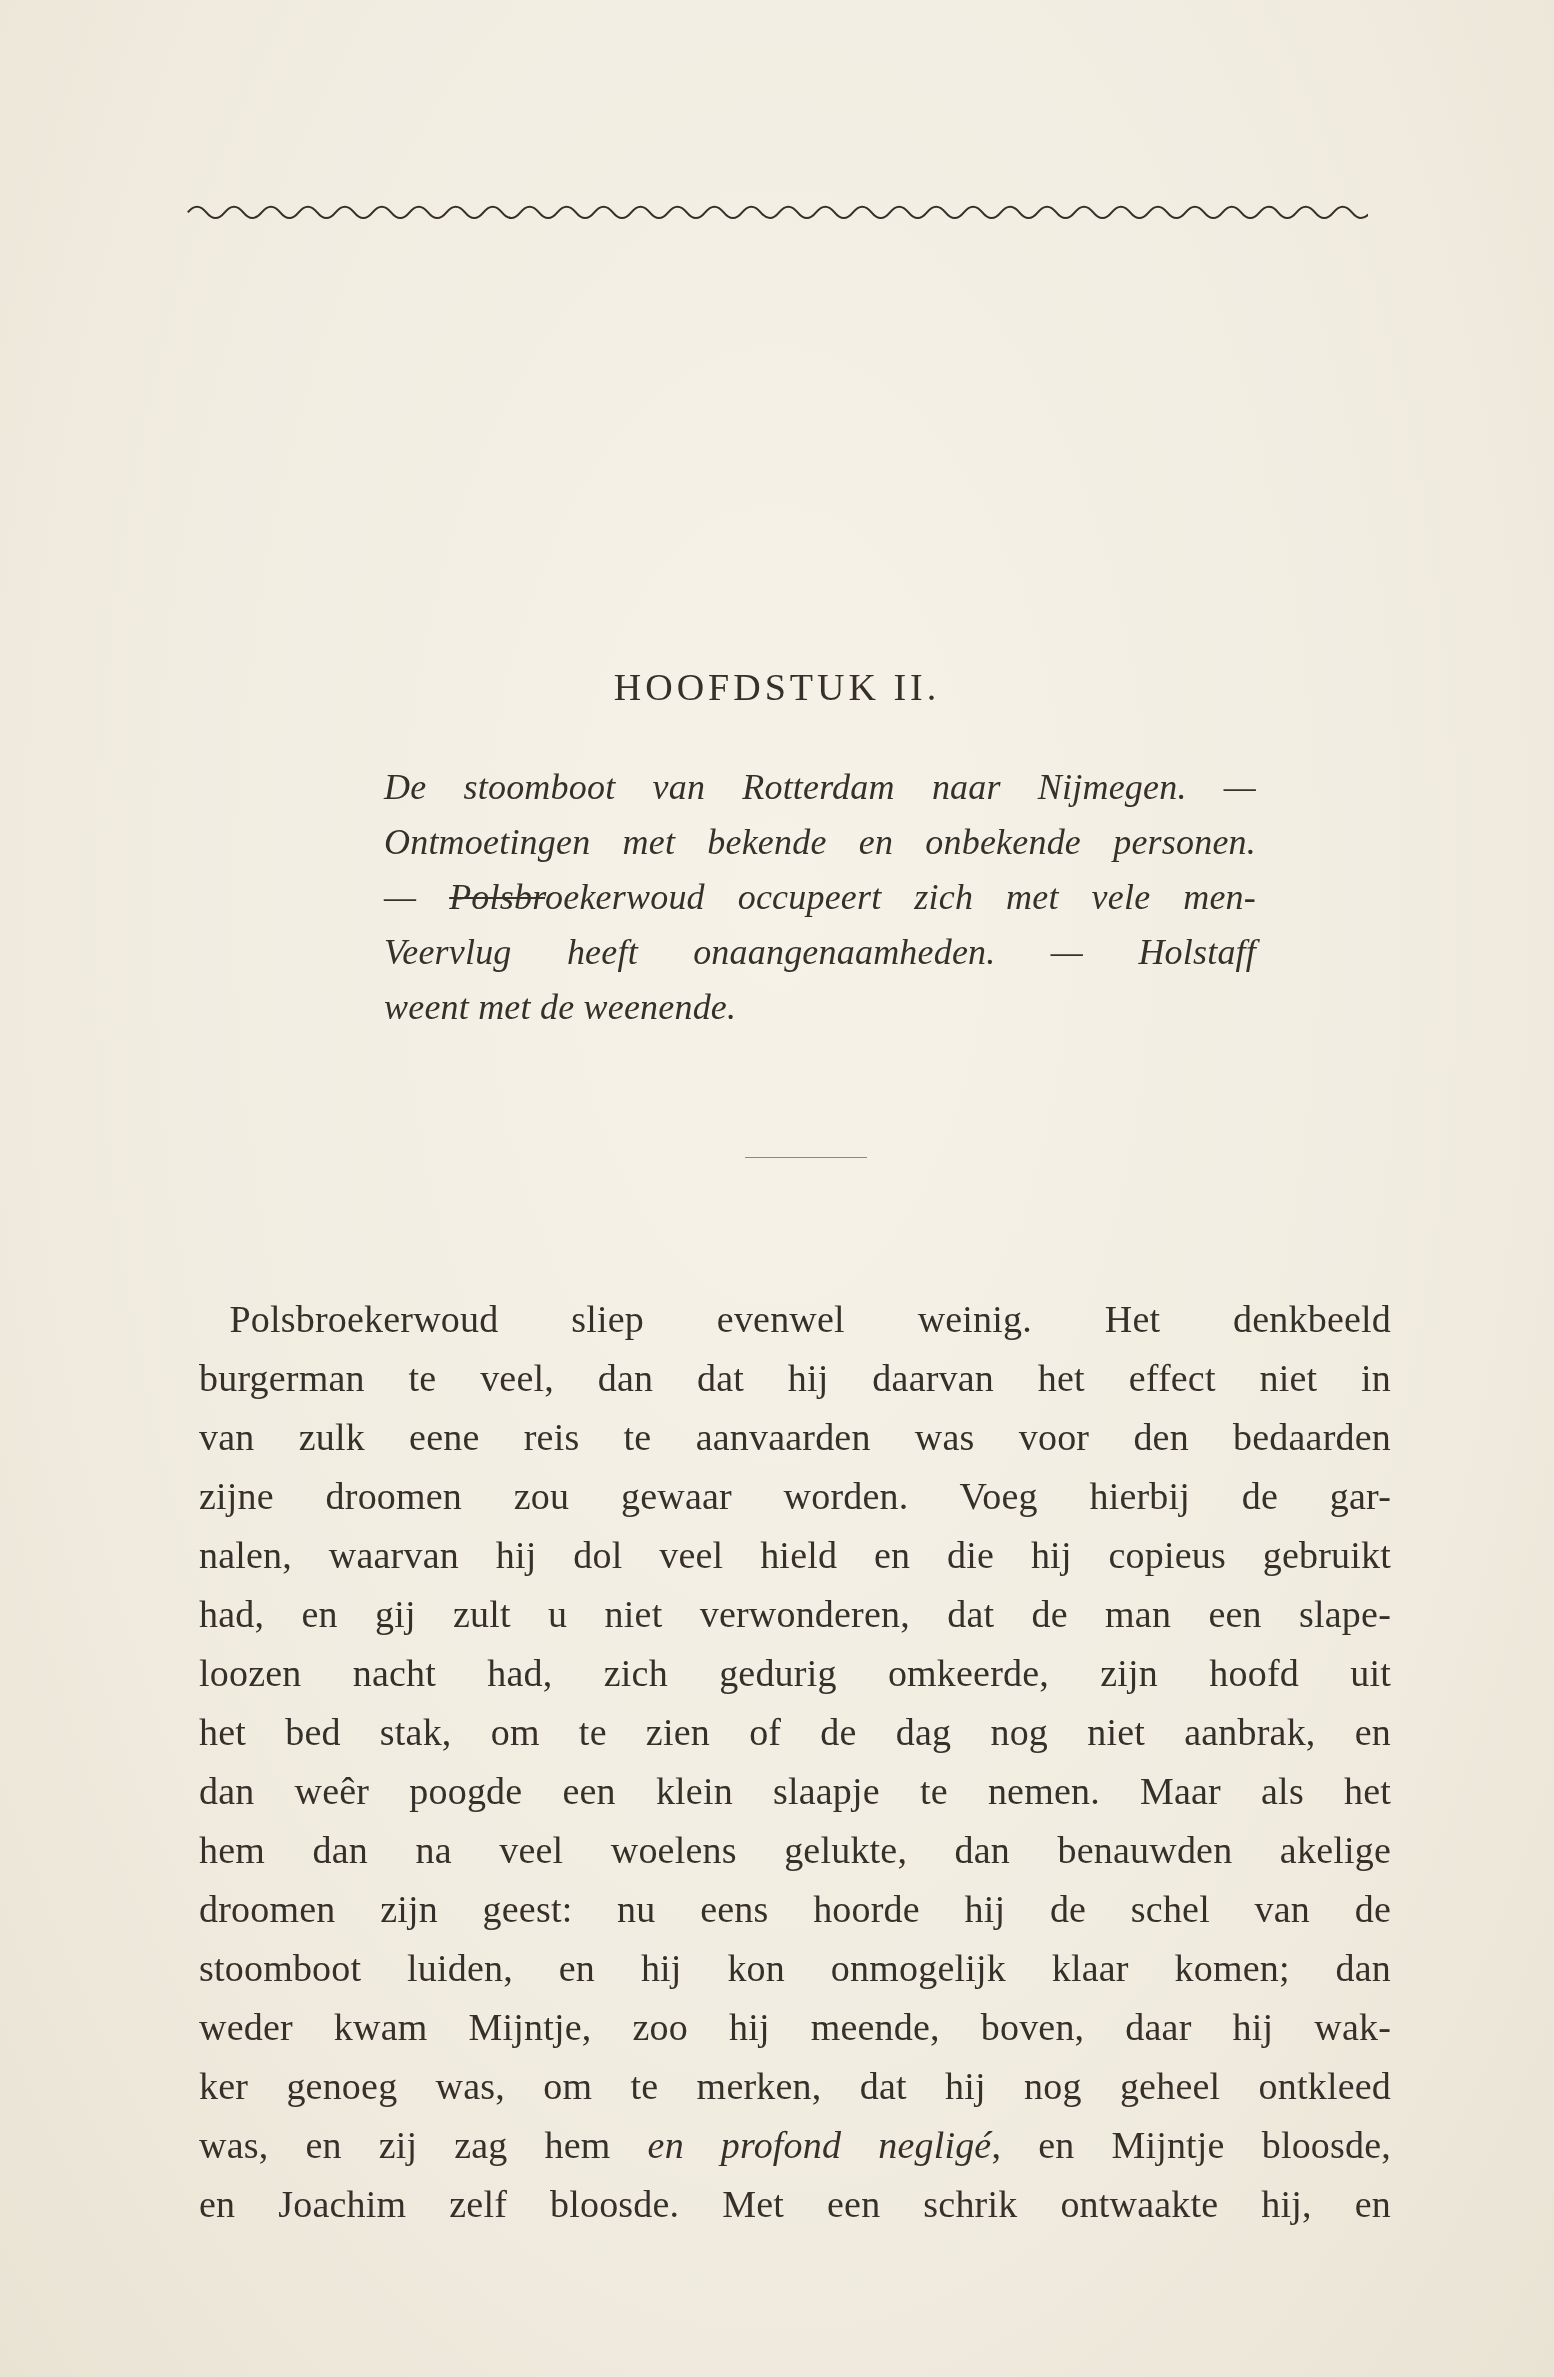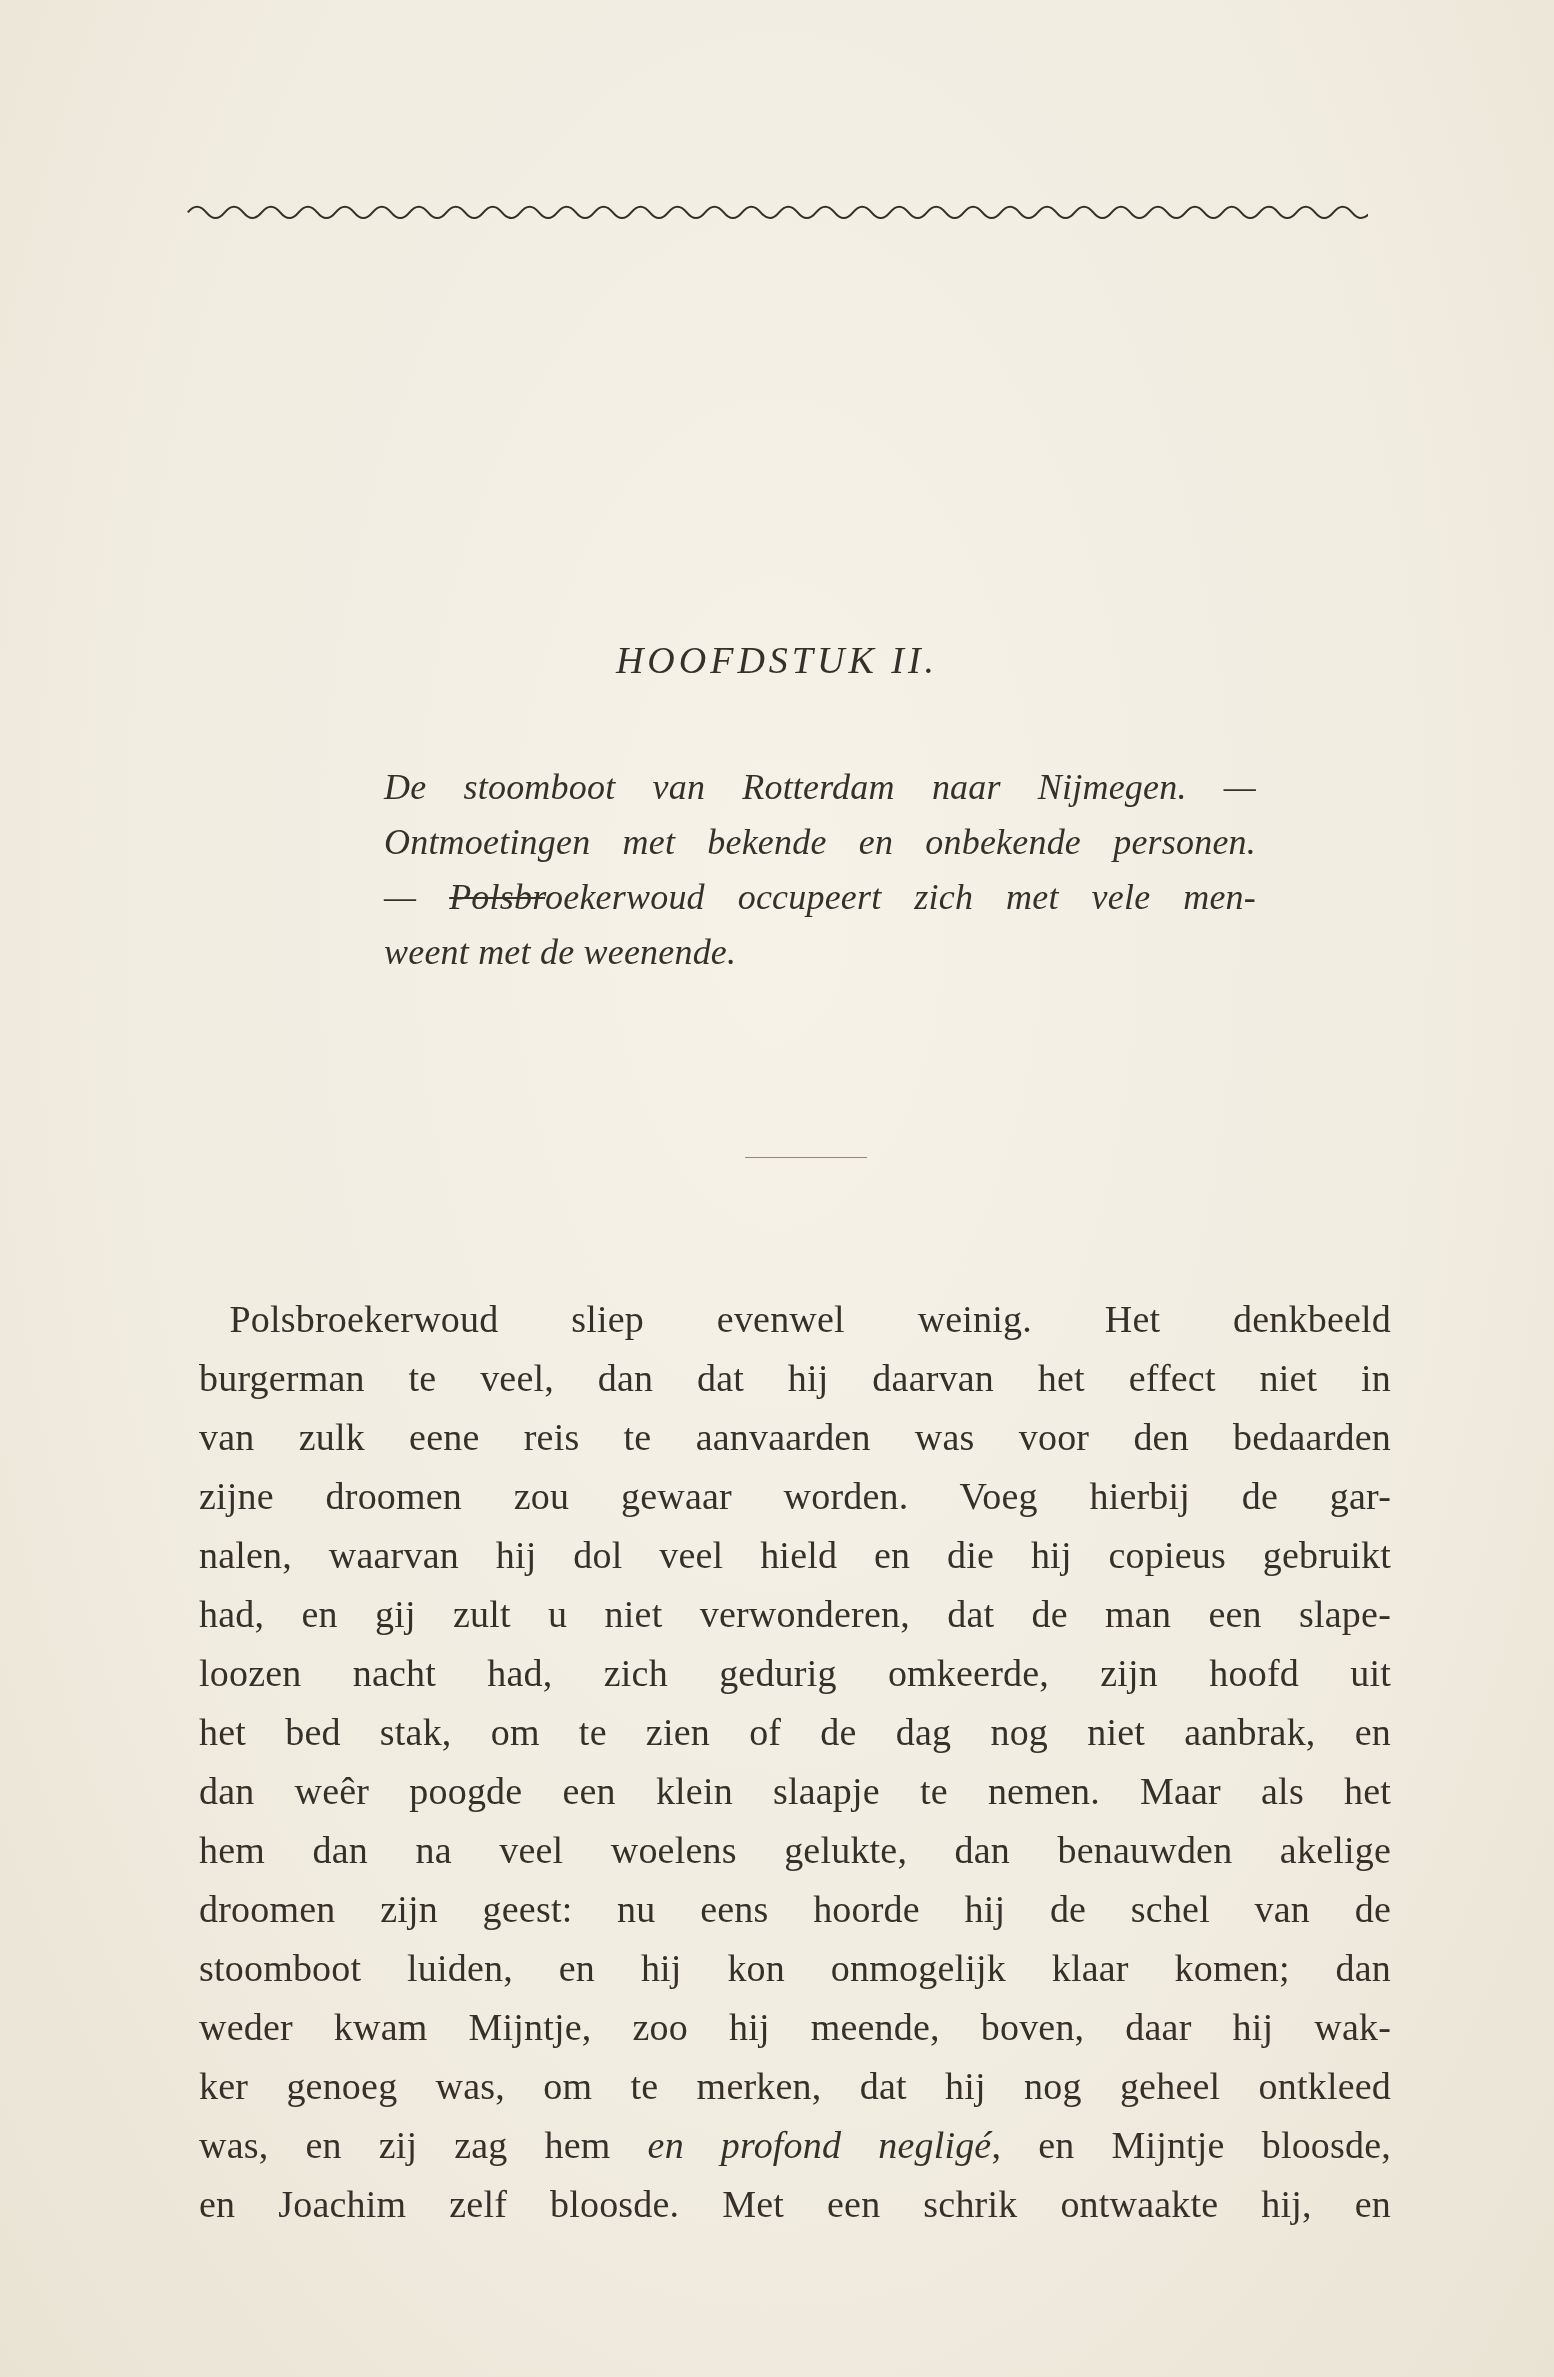--- a/index.html
+++ b/index.html
@@ -21,28 +21,27 @@
   .wave-wrap {
     position: absolute;
     top: 201px;
     left: 187px;
     width: 1181px;
     height: 21px;
   }
   #wavepath { stroke: var(--ink); }
   .heading {
     position: absolute;
-    top: 638px;
+    top: 665px;
     left: 0;
     width: 100%;
     text-align: center;
     font-size: 38px;
     letter-spacing: 4px;
     white-space: nowrap;
-    font-style: italic;
   }
   .summary {
     position: absolute;
     top: 760px;
     left: 384px;
     width: 872px;
     font-style: italic;
     font-size: 36px;
     line-height: 55px;
     letter-spacing: 0.2px;
@@ -80,20 +79,21 @@
       <path id="wavepath" fill="none" stroke-width="2.6" d="M 1 14 q 11.5 -14 23 0 q 11.5 14 23 0 q 11.5 -14 23 0 q 11.5 14 23 0 q 11.5 -14 23 0 q 11.5 14 23 0 q 11.5 -14 23 0 q 11.5 14 23 0 q 11.5 -14 23 0 q 11.5 14 23 0 q 11.5 -14 23 0 q 11.5 14 23 0 q 11.5 -14 23 0 q 11.5 14 23 0 q 11.5 -14 23 0 q 11.5 14 23 0 q 11.5 -14 23 0 q 11.5 14 23 0 q 11.5 -14 23 0 q 11.5 14 23 0 q 11.5 -14 23 0 q 11.5 14 23 0 q 11.5 -14 23 0 q 11.5 14 23 0 q 11.5 -14 23 0 q 11.5 14 23 0 q 11.5 -14 23 0 q 11.5 14 23 0 q 11.5 -14 23 0 q 11.5 14 23 0 q 11.5 -14 23 0 q 11.5 14 23 0 q 11.5 -14 23 0 q 11.5 14 23 0 q 11.5 -14 23 0 q 11.5 14 23 0 q 11.5 -14 23 0 q 11.5 14 23 0 q 11.5 -14 23 0 q 11.5 14 23 0 q 11.5 -14 23 0 q 11.5 14 23 0 q 11.5 -14 23 0 q 11.5 14 23 0 q 11.5 -14 23 0 q 11.5 14 23 0 q 11.5 -14 23 0 q 11.5 14 23 0 q 11.5 -14 23 0 q 11.5 14 23 0 q 11.5 -14 23 0 q 11.5 14 23 0 q 11.5 -14 23 0 q 11.5 14 23 0 q 11.5 -14 23 0 q 11.5 14 23 0 q 11.5 -14 23 0 q 11.5 14 23 0 q 11.5 -14 23 0 q 11.5 14 23 0 q 11.5 -14 23 0 q 11.5 14 23 0 q 11.5 -14 23 0 q 11.5 14 23 0"></path>
     </svg>
   </div>
 
   <div class="heading">HOOFDSTUK II.</div>
 
   <div class="summary">
       <div class="line"><span>De stoomboot van Rotterdam naar Nijmegen. —</span></div>
       <div class="line"><span>Ontmoetingen met bekende en onbekende personen.</span></div>
       <div class="line"><span>— </span><span class="struck">Polsbr</span><span>oekerwoud occupeert zich met vele men-</span></div>
+      <div class="line"><span>Veervlug heeft onaangenaamheden. — Holstaff</span></div>
       <div class="line"><span>weent met de weenende.</span></div>
     </div>
 
   <div class="rule"></div>
 
   <div class="body-text">
       <div class="line"><span>Polsbroekerwoud sliep evenwel weinig. Het denkbeeld</span></div>
       <div class="line"><span>burgerman te veel, dan dat hij daarvan het effect niet in</span></div>
       <div class="line"><span>van zulk eene reis te aanvaarden was voor den bedaarden</span></div>
       <div class="line"><span>zijne droomen zou gewaar worden. Voeg hierbij de gar-</span></div>

